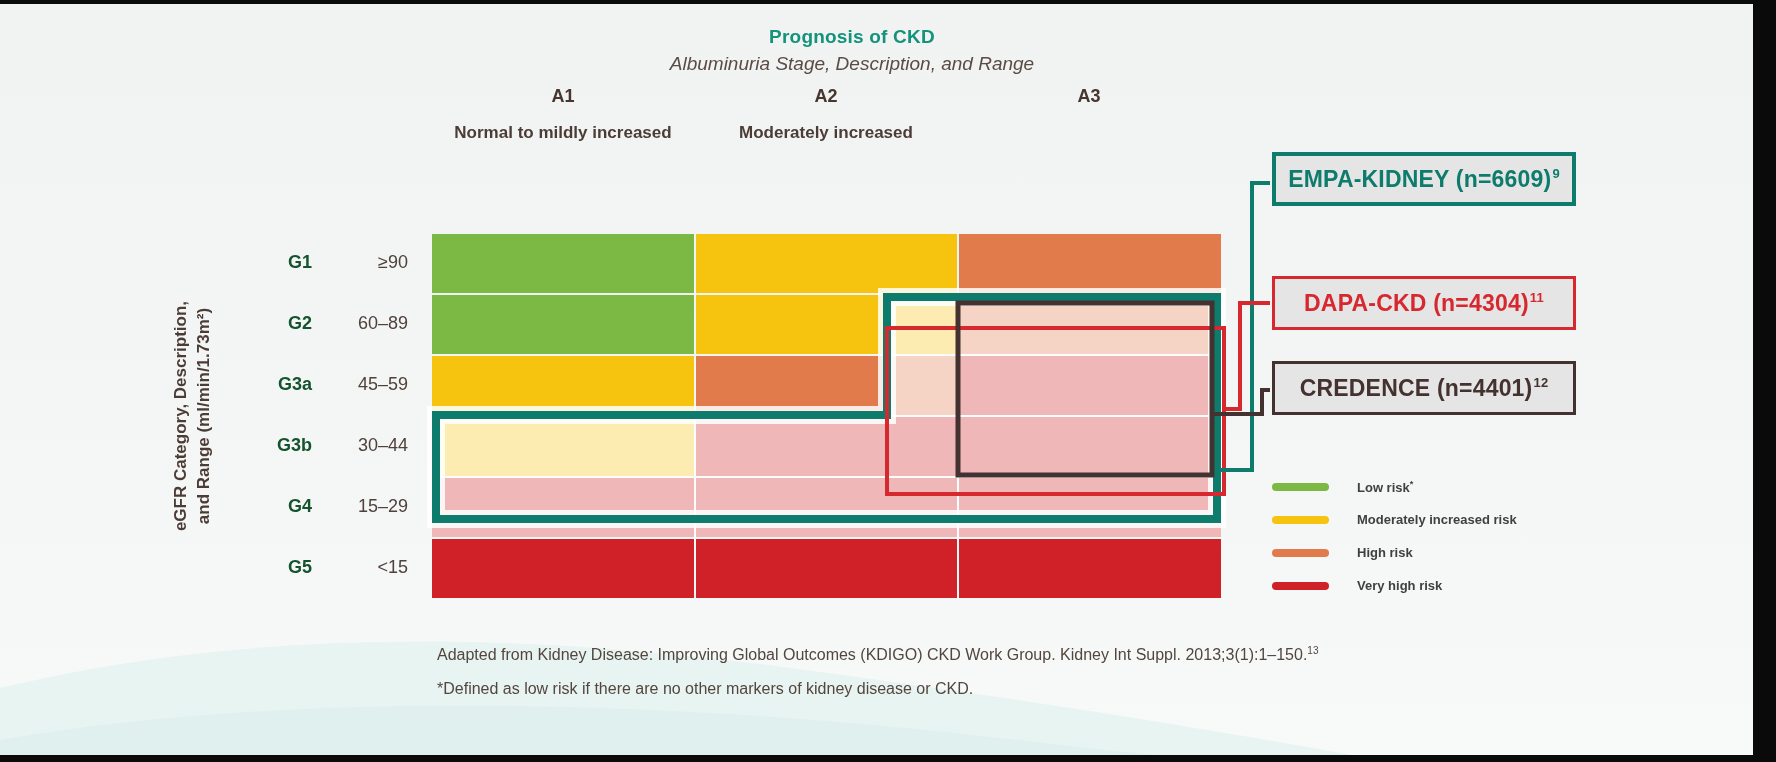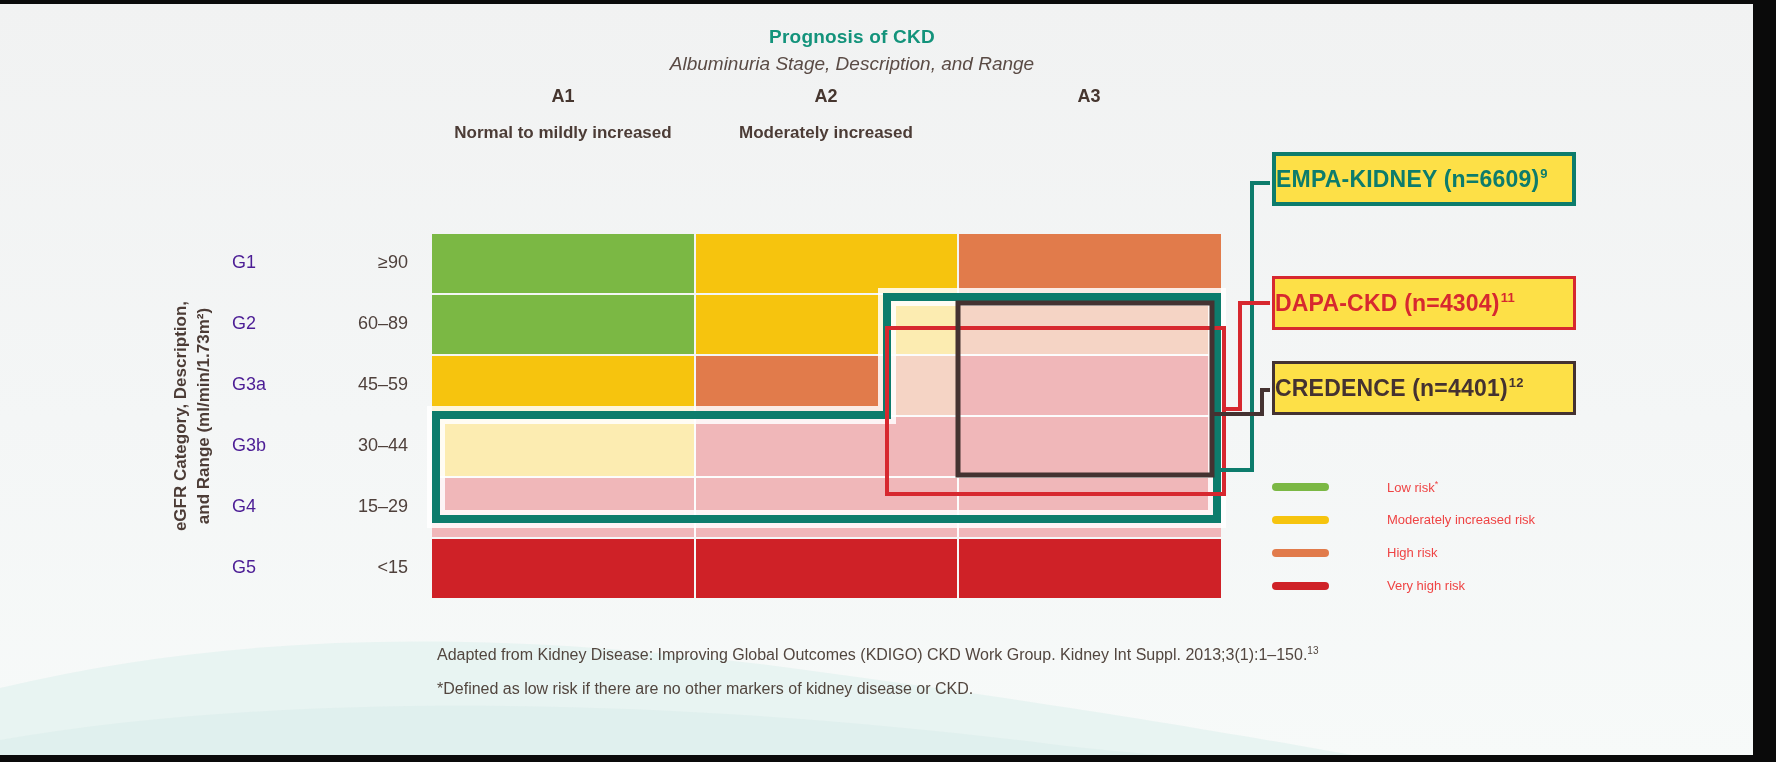--- a/index.html
+++ b/index.html
@@ -18,34 +18,34 @@
   
   #title{left:432px;top:26px;width:840px;text-align:center;font-size:19px;font-weight:bold;color:#13937b;letter-spacing:.2px;}
   #subtitle{left:432px;top:53px;width:840px;text-align:center;font-size:19px;color:#5a4b45;font-style:italic;}
   .stage-col{position:absolute;width:250px;text-align:center;color:#55463f;}
   .stage-id{font-size:18px;font-weight:bold;color:#46362f;height:26px;}
   .stage-desc{font-size:17px;font-weight:bold;color:#4c3c36;line-height:23px;margin-top:9px;min-height:46px;}
   .stage-range{font-size:17px;color:#5a4b45;line-height:24px;margin-top:7px;white-space:pre-line;}
   
   #egfr-axis{left:13px;top:392px;width:360px;height:48px;transform:rotate(-90deg);transform-origin:180px 24px;
     text-align:center;font-size:17px;font-weight:bold;color:#4c3c36;line-height:23px;}
-  .g-label{position:absolute;width:80px;text-align:left;font-size:18px;font-weight:normal;color:#4c1d95;}
+  .g-label{position:absolute;width:80px;text-align:right;font-size:18px;font-weight:bold;color:#14532d;}
   .g-range{position:absolute;width:90px;text-align:right;font-size:18px;color:#4f413c;}
   
   #heatmap{left:432px;top:234px;width:789px;height:364px;}
   .cell{position:absolute;}
   
-  .trial-box{position:absolute;left:1272px;width:304px;height:54px;background:#fde047;
-    display:flex;align-items:center;box-sizing:border-box;}
+  .trial-box{position:absolute;left:1272px;width:304px;height:54px;background:#e5e5e5;
+    display:flex;align-items:center;justify-content:center;box-sizing:border-box;}
   .trial-box span{font-size:23px;font-weight:800;letter-spacing:.2px;}
   .trial-box sup{font-size:13px;font-weight:800;margin-left:1px;}
   
   .legend-item{position:absolute;left:1272px;height:16px;}
   .legend-swatch{position:absolute;left:0;top:4px;width:57px;height:8px;border-radius:4px;}
-  .legend-label{position:absolute;left:85px;top:0;font-size:13px;font-weight:normal;color:#ef4444;white-space:nowrap;margin-left:30px;}
+  .legend-label{position:absolute;left:85px;top:0;font-size:13px;font-weight:bold;color:#404040;white-space:nowrap;}
   .legend-label sup{font-size:9px;}
   
   .footnote{position:absolute;left:437px;font-size:16px;color:#52463f;white-space:nowrap;}
   .footnote sup{font-size:10px;}
   svg{position:absolute;left:0;top:0;}
 </style>
 </head>
 <body>
 
 <svg width="1776" height="762">

